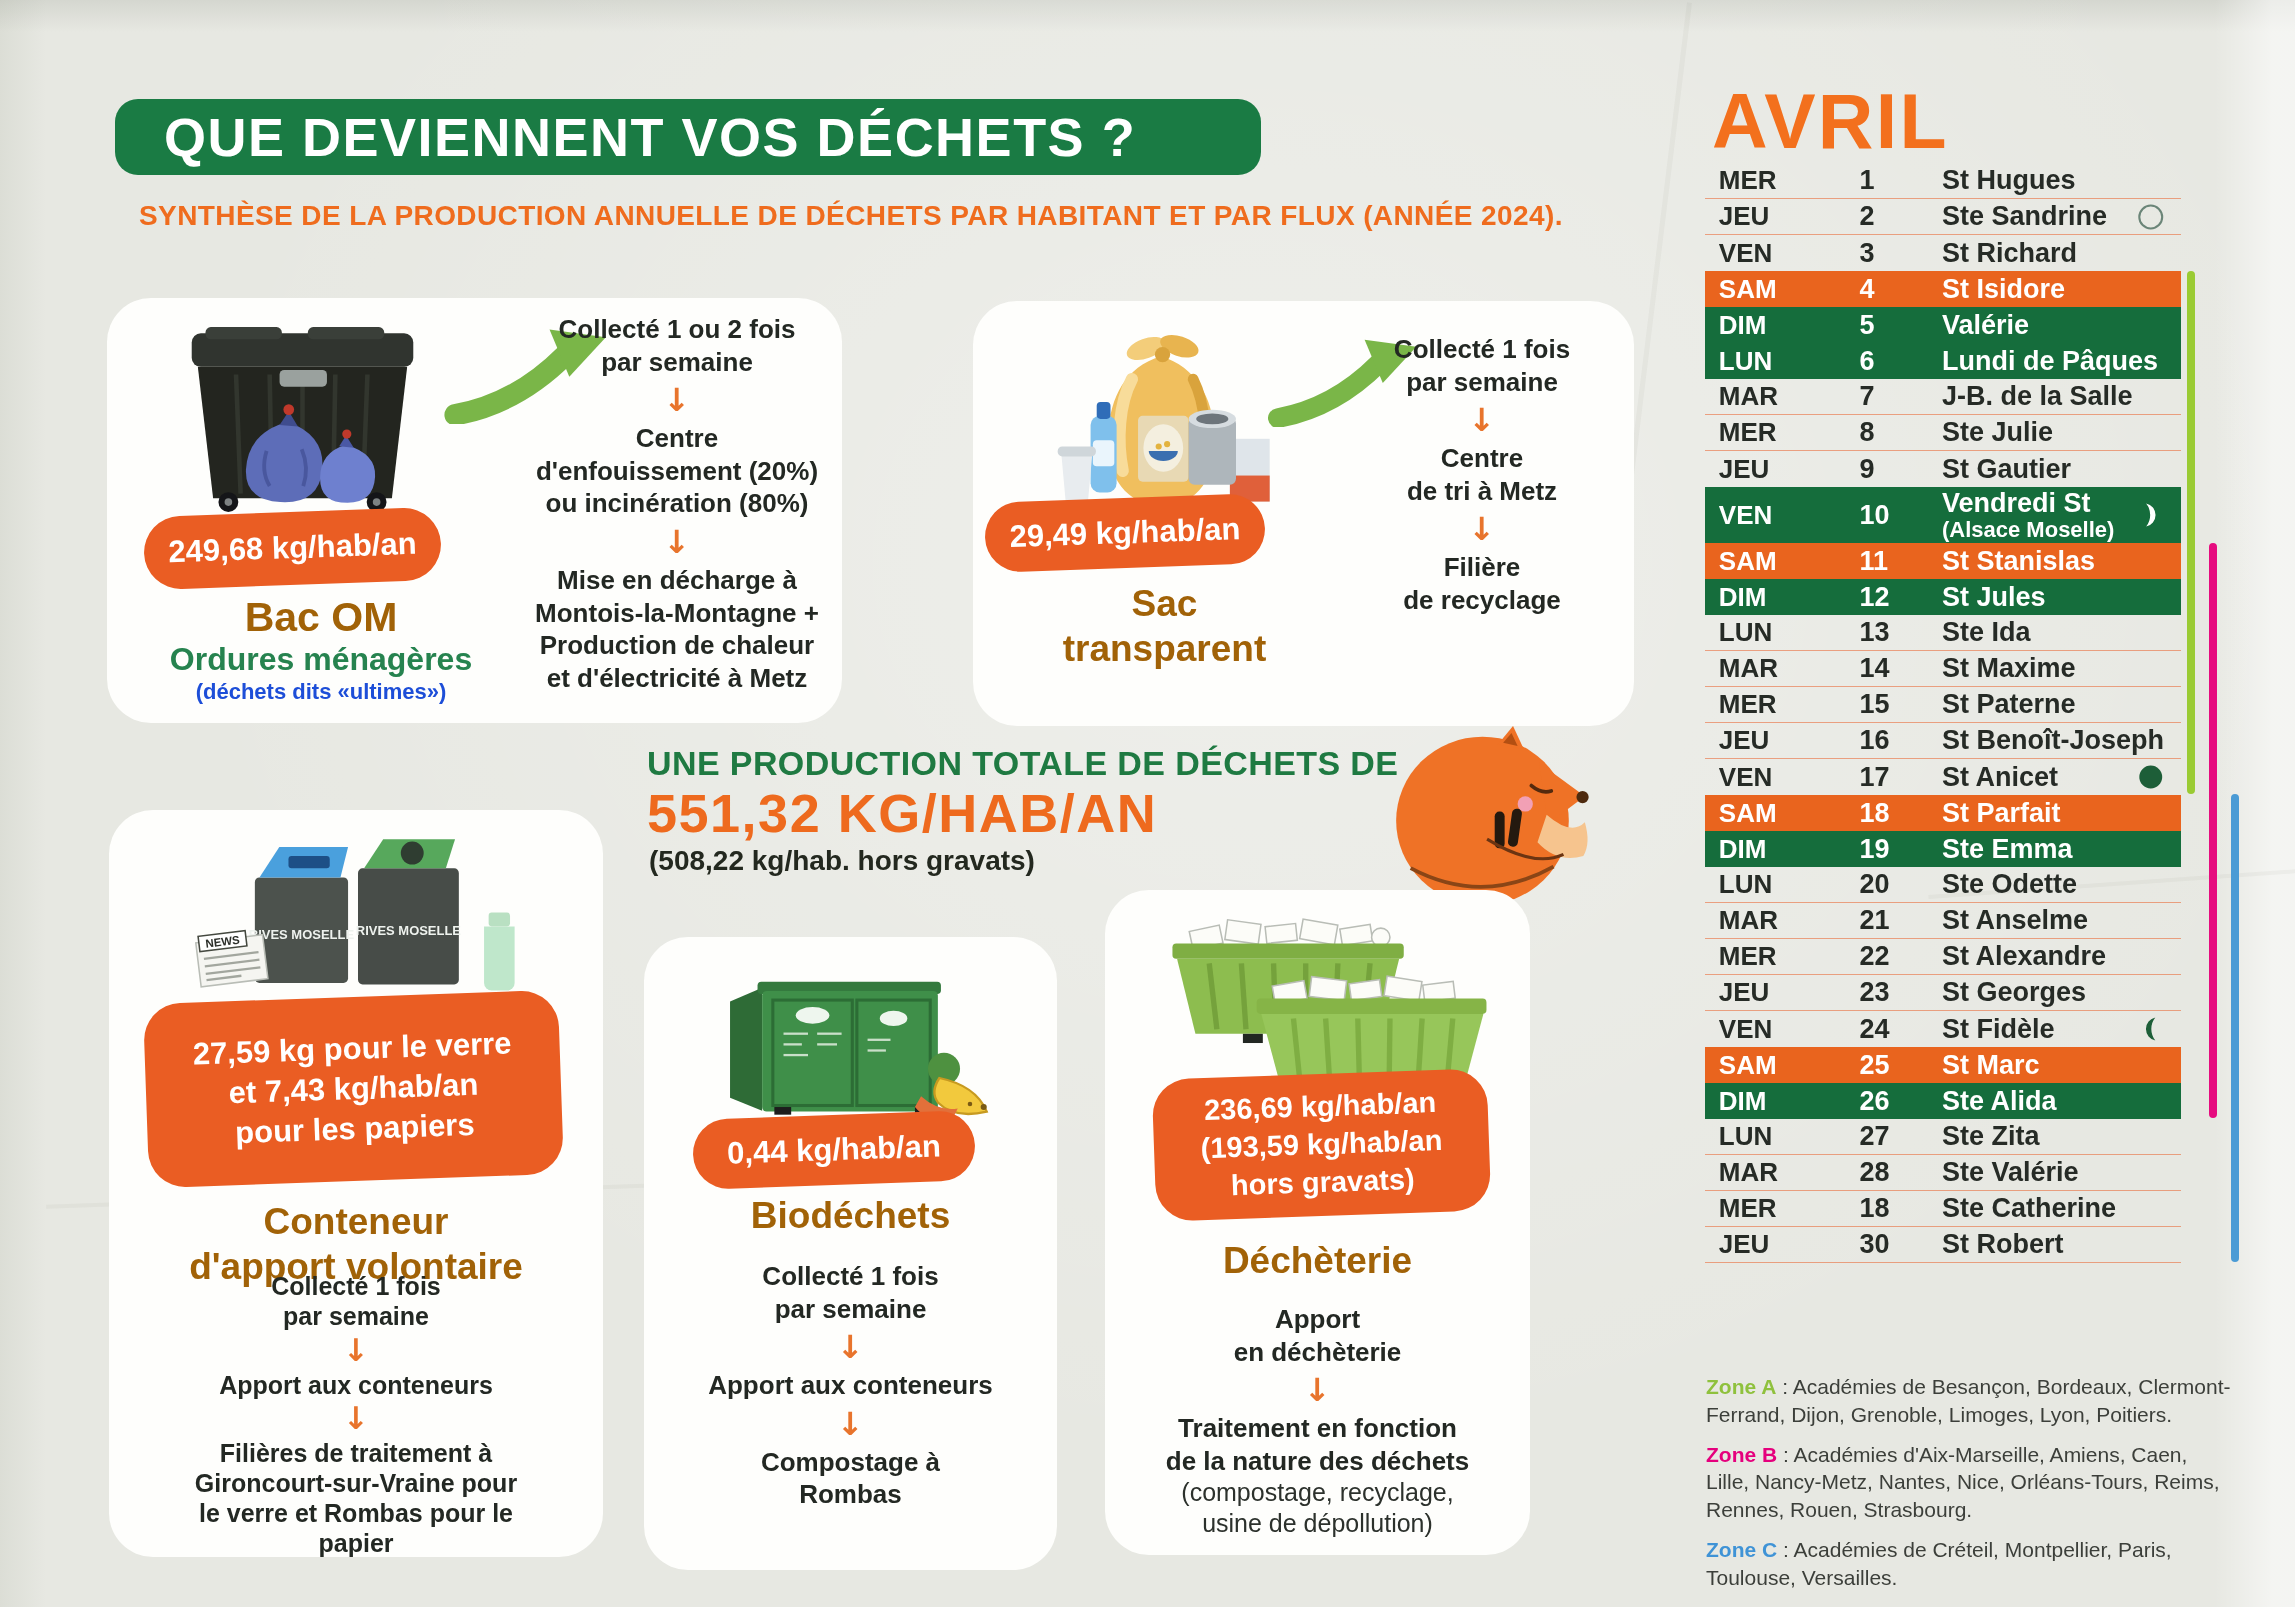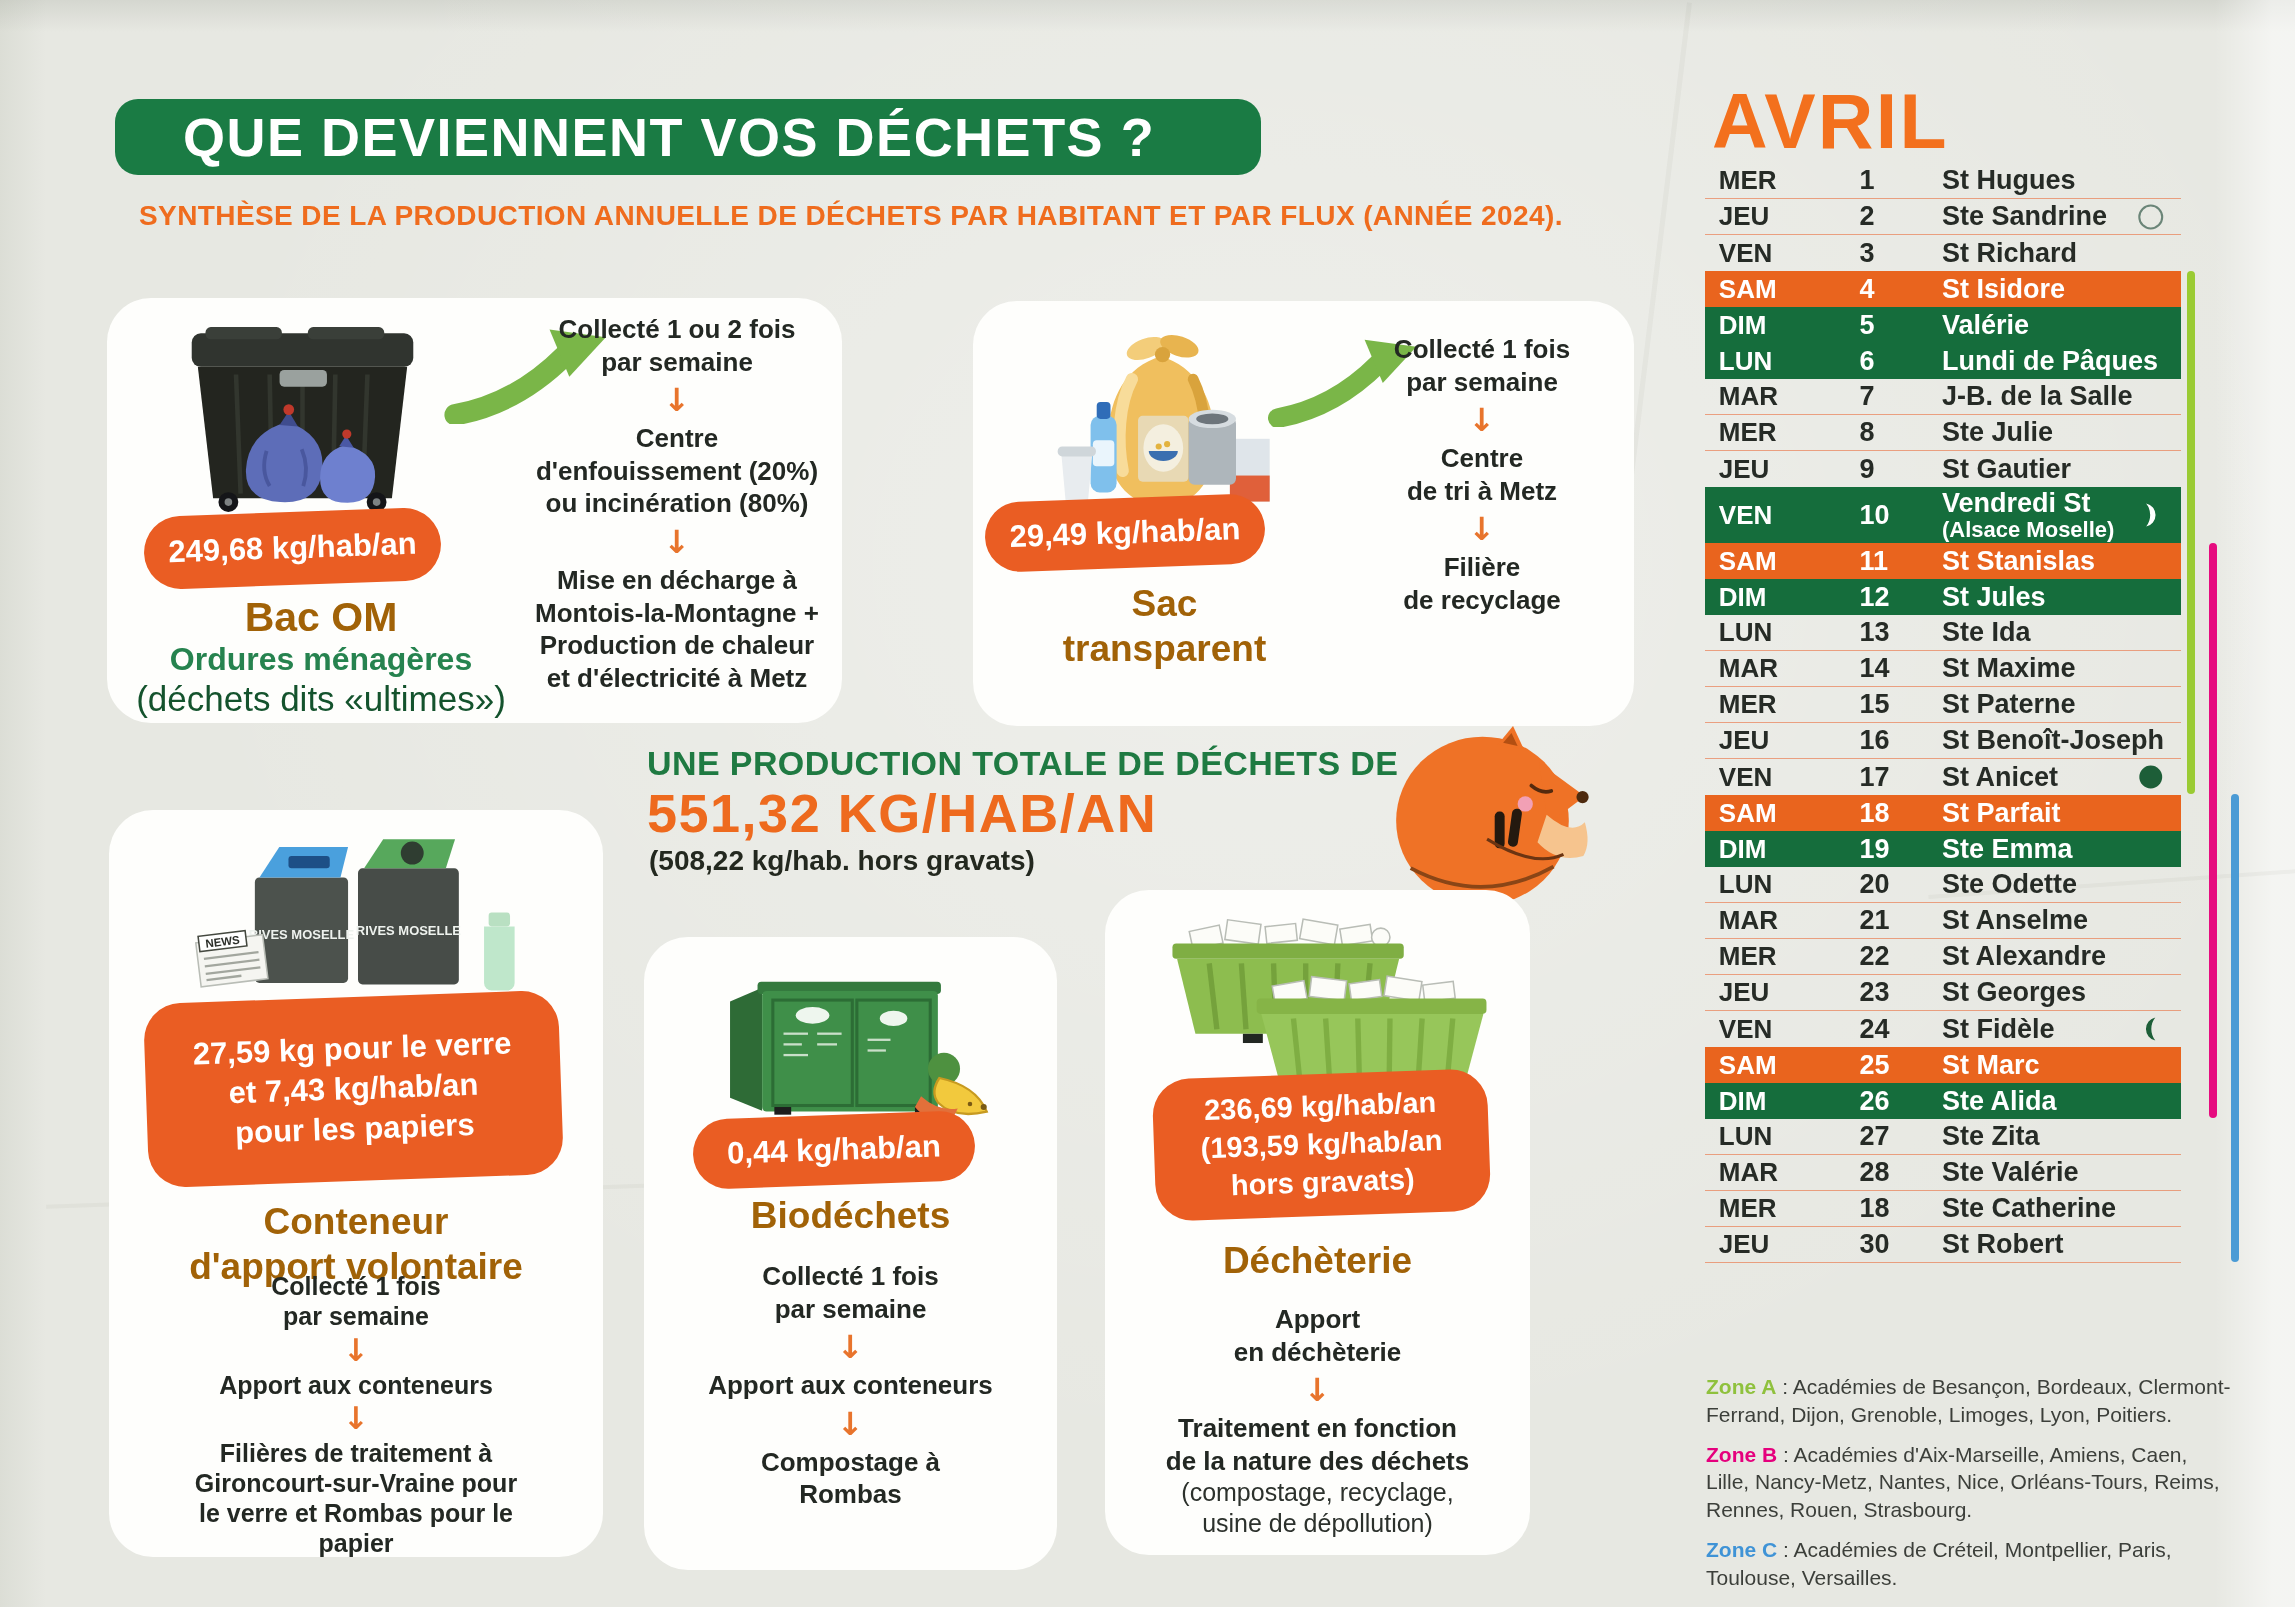--- a/index.html
+++ b/index.html
@@ -11,21 +11,21 @@
           #e7e8e2;
         font-family:"Liberation Sans",sans-serif;}
   .crease{position:absolute;background:rgba(90,95,85,.05);pointer-events:none;}
   .c1{left:1645px;top:0;width:4.6px;height:689px;transform:rotate(7deg);}
   .c2{left:46px;top:1194px;width:612px;height:3.8px;transform:rotate(-2deg);}
   .c3{left:1928px;top:880px;width:428px;height:3.8px;transform:rotate(-4deg);}
 
   
   .title-bar{position:absolute;left:115px;top:99px;width:1146px;height:76px;background:#1a7b44;
              border-radius:23px;display:flex;align-items:center;padding-left:49px;box-sizing:border-box;}
-  .title-bar span{color:#ffffff;font-size:54px;font-weight:700;letter-spacing:1.5px;margin-left:19px;}
+  .title-bar span{color:#ffffff;font-size:54px;font-weight:700;letter-spacing:1.5px;}
   .subtitle{position:absolute;left:139px;top:200px;width:1500px;color:#ef6c1e;font-size:28px;
             font-weight:700;letter-spacing:0.4px;}
 
   
   .card{position:absolute;background:#fefefc;border-radius:44px;}
   #card1{left:107px;top:298px;width:735px;height:425px;}
   #card2{left:973px;top:301px;width:661px;height:425px;}
   #card3{left:109px;top:810px;width:494px;height:747px;}
   #card4{left:644px;top:937px;width:413px;height:633px;}
   #card5{left:1105px;top:890px;width:425px;height:665px;}
@@ -45,21 +45,21 @@
          display:flex;align-items:center;justify-content:center;line-height:1.3;}
   #card1 .badge{left:37px;top:214px;width:297px;height:73px;font-size:31px;}
   #card2 .badge{left:12.2px;top:197px;width:280px;height:70px;font-size:31px;}
   #card3 .badge{left:37px;top:187px;width:415px;height:184px;font-size:31px;}
   #card4 .badge{left:49px;top:178px;width:282px;height:70px;font-size:31px;}
   #card5 .badge{left:49px;top:184px;width:335px;height:142px;font-size:29px;}
 
   .card-title{position:absolute;color:#a16207;font-weight:700;text-align:center;white-space:pre-line;line-height:1.22;}
   #card1 .card-title{left:0;top:294px;width:428px;font-size:41px;}
   .card-sub{position:absolute;left:0;top:343px;width:428px;text-align:center;color:#26834f;font-weight:700;font-size:32px;}
-  .card-note{position:absolute;left:0;top:381px;width:428px;text-align:center;color:#14532d;font-size:35px;font-weight:400;}
+  .card-note{position:absolute;left:0;top:381px;width:428px;text-align:center;color:#1d4ed8;font-size:22px;font-weight:700;}
   #card2 .card-title{left:54px;top:280px;width:275px;font-size:37px;}
   #card3 .card-title{left:0;top:389px;width:100%;font-size:37px;}
   #card4 .card-title{left:0;top:256px;width:100%;font-size:37px;}
   #card5 .card-title{left:0;top:348px;width:100%;font-size:37px;}
 
   .steps{position:absolute;text-align:center;color:#232823;}
   .step{font-size:26px;line-height:1.25;font-weight:700;white-space:pre-line;}
   .step-note{font-size:25px;font-weight:400;line-height:1.25;white-space:pre-line;color:#2c312c;}
   .step-arrow{color:#e8742c;font-size:32px;line-height:1;margin:6.1px 0;font-weight:700;
               font-family:"DejaVu Sans",sans-serif;}

